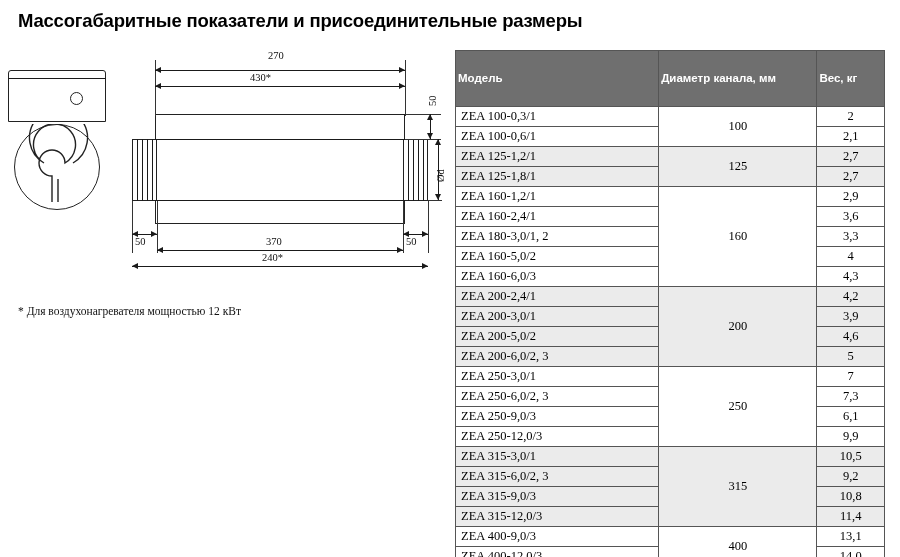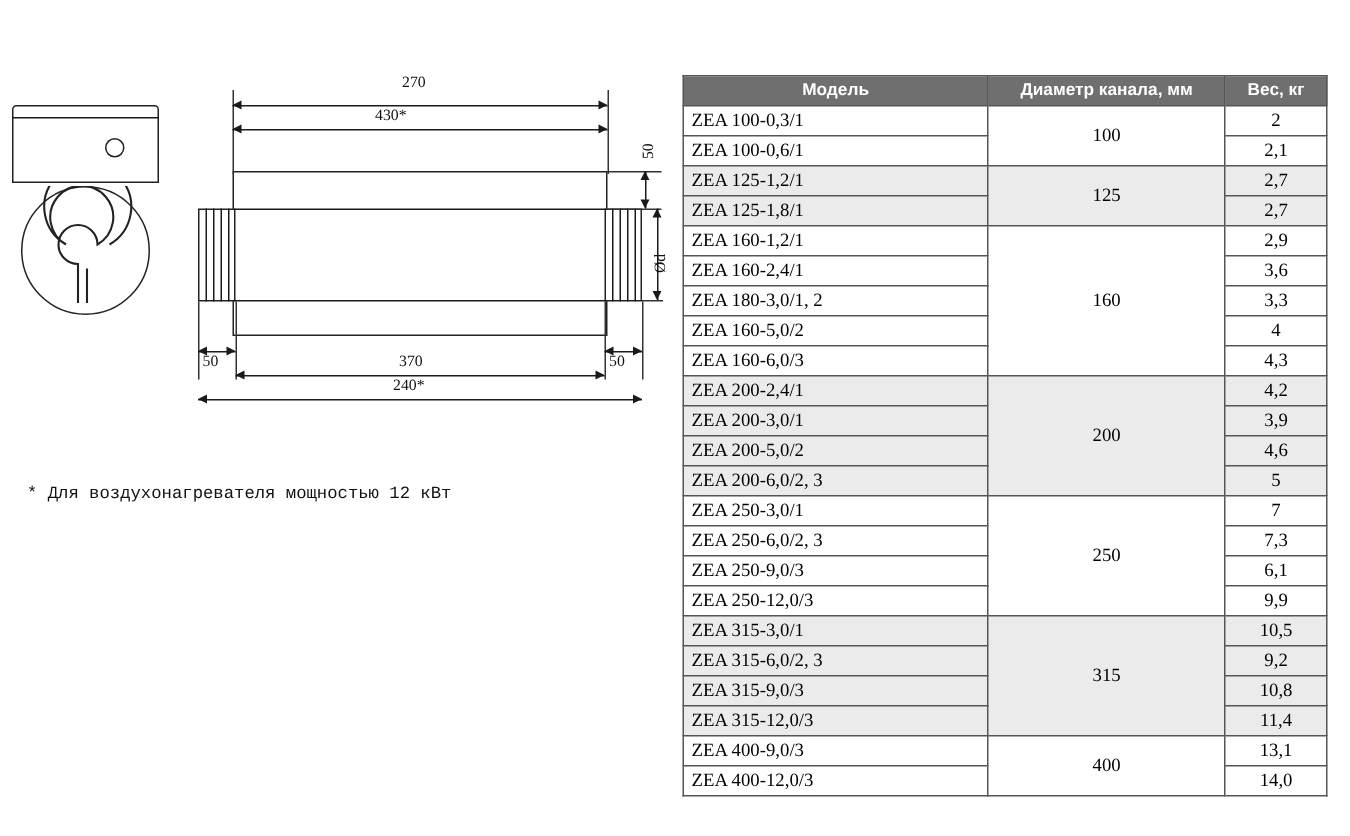--- a/index.html
+++ b/index.html
@@ -57,24 +57,23 @@
   .dim-label.vert {
     transform: rotate(-90deg);
     transform-origin: left top;
   }
 
   .note {
     position: absolute;
     left: 18px;
     top: 305px;
     font-size: 11.5px;
-    font-family: Liberation Mono, monospace;
+    font-family: Liberation Serif, serif;
     color: #111;
     white-space: nowrap;
-    margin-top: 18px;
   }
 
   
   .sv-box {
     position: absolute;
     border: 1.4px solid #222;
     background: #fff;
     box-sizing: border-box;
   }
   .sv-circle {
@@ -134,22 +133,22 @@
     width: 430px;
     font-family: "Liberation Serif", serif;
     font-size: 12.5px;
   }
   table.spec th {
     background: #6f6f6f;
     color: #ffffff;
     font-family: "Liberation Sans", sans-serif;
     font-size: 11.5px;
     font-weight: bold;
-    text-align: center;
-    padding: 3px 2px;
+    text-align: left;
+    padding: 21px 2px;
     border: 1px solid #555;
     line-height: 1.1;
   }
   table.spec td {
     border: 1px solid #555;
     padding: 1px 4px;
     height: 17px;
     line-height: 15px;
     background: #ffffff;
   }
@@ -167,20 +166,21 @@
   }
   td.diam.alt-cell {
     background: #ebebeb;
   }
 </style>
 </head>
 <body>
 
 <div class="page">
 
+  <div class="page-title">Массогабаритные показатели и присоединительные размеры</div>
 
   <div class="drawing">
 
     <div class="sv-box" style="left:8px; top:28px; width:98px; height:52px; border-radius:3px 3px 0 0;"></div>
     <div class="ln ln-h" style="left:8px; top:36px; width:98px;"></div>
     <div class="sv-circle" style="left:70px; top:50px; width:13px; height:13px;"></div>
 
     <div class="sv-circle" style="left:14px; top:82px; width:86px; height:86px;"></div>
 
     <svg class="spiral" style="left:14px; top:82px;" width="86" height="86" viewBox="0 0 86 86">

